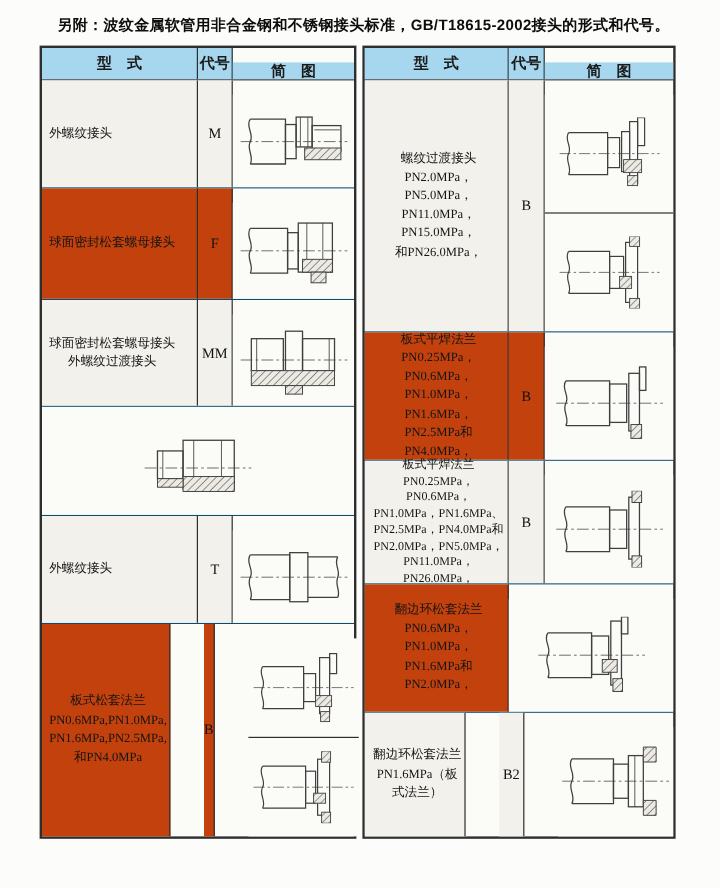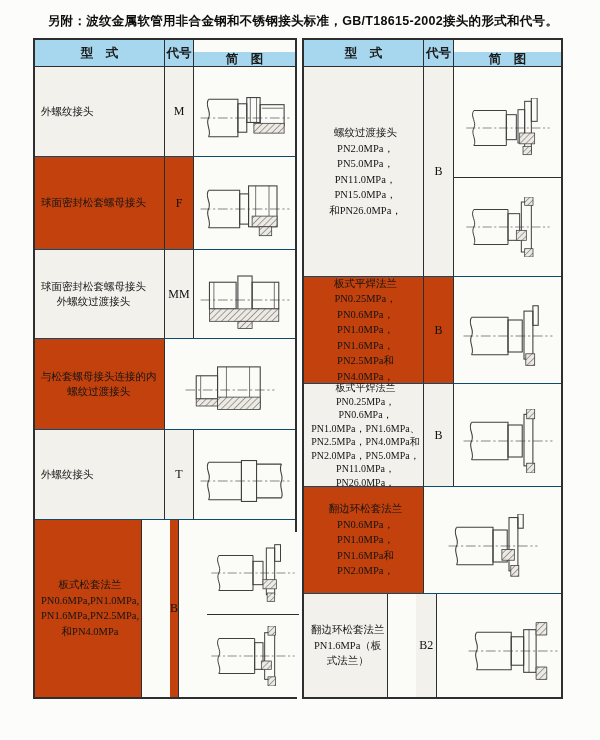--- a/index.html
+++ b/index.html
@@ -141,22 +141,20 @@
               <rect x="44" y="9" width="16" height="42" stroke="#3f3f3f" fill="none" stroke-width="1.2"></rect>
               <rect x="60" y="16" width="30" height="30" stroke="#3f3f3f" fill="none" stroke-width="1.2"></rect>
               <line x1="85" y1="16" x2="85" y2="46" stroke="#3f3f3f" stroke-width="0.8"></line>
               <rect x="12" y="46" width="78" height="14" fill="url(#hat)" stroke="#3f3f3f" stroke-width="0.9"></rect>
               <rect x="44" y="60" width="16" height="8" fill="url(#hat)" stroke="#3f3f3f" stroke-width="0.9"></rect>
             </svg>
           </div>
       </div>
 
       <div class="row lh4 hl">
-        <div class="c w-type type">与松套螺母接头连接的内
-螺纹过渡接头</div>
         <div class="c w-diag diag">
             <svg class="dsvg" viewBox="0 0 104 72" role="img">
               <line x1="2" y1="36" x2="102" y2="36" stroke="#3f3f3f" stroke-width="0.7" stroke-dasharray="11 3 2.5 3"></line>
               <rect x="14" y="20" width="24" height="26" stroke="#3f3f3f" fill="none" stroke-width="1.2"></rect>
               <line x1="19" y1="20" x2="19" y2="46" stroke="#3f3f3f" stroke-width="0.8"></line>
               <rect x="38" y="10" width="48" height="46" stroke="#3f3f3f" fill="none" stroke-width="1.2"></rect>
               <line x1="48" y1="10" x2="48" y2="56" stroke="#3f3f3f" stroke-width="0.8"></line>
               <line x1="74" y1="10" x2="74" y2="56" stroke="#3f3f3f" stroke-width="0.8"></line>
               <rect x="38" y="44" width="48" height="14" fill="url(#hat)" stroke="#3f3f3f" stroke-width="0.9"></rect>
               <rect x="14" y="46" width="24" height="8" fill="url(#hat)" stroke="#3f3f3f" stroke-width="0.9"></rect>

